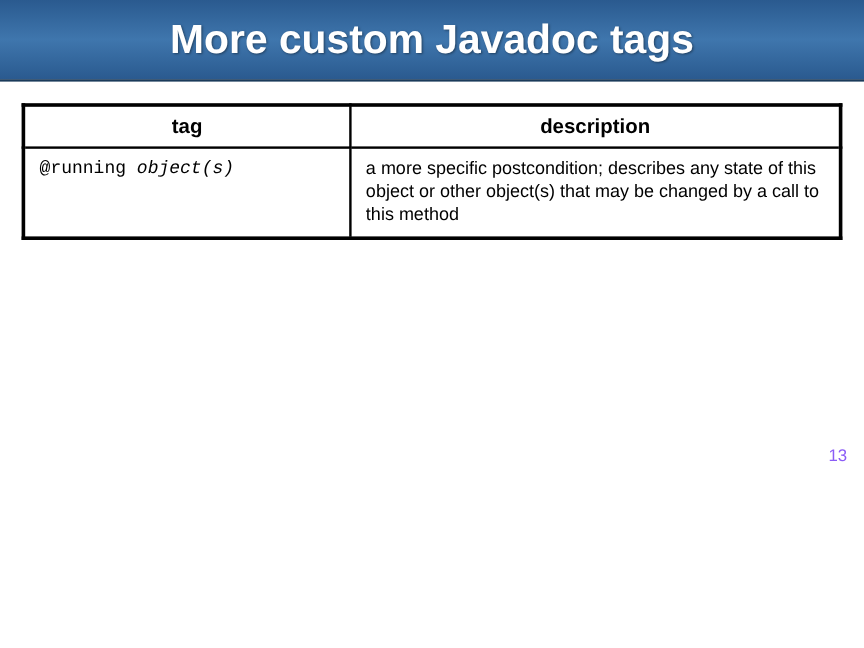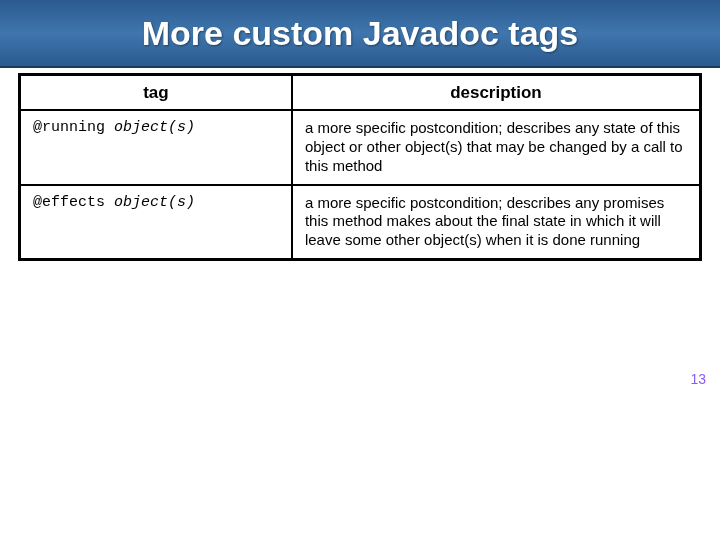--- a/index.html
+++ b/index.html
@@ -13,21 +13,21 @@
     justify-content: center;
     border-bottom: 2px solid #1a3a5a;
   }
   .title-text {
     color: #ffffff;
     font-size: 34px;
     font-weight: bold;
     text-shadow: 1px 1px 2px rgba(0,0,0,0.4);
   }
   .content {
-    padding: 5px 18px 0 18px;
+    padding: 18px 18px 0 18px;
   }
   table.tagtable {
     width: 100%;
     border-collapse: collapse;
     border: 3px solid #000;
   }
   table.tagtable th, table.tagtable td {
     border: 2px solid #000;
     padding: 8px 12px;
     text-align: left;
@@ -76,24 +76,17 @@
         </tr>
       </thead>
       <tbody>
         <tr>
           <td class="tag-cell">
             <span>@running</span>
             <span class="param"> </span><span class="param">object(s)</span>
           </td>
           <td>a more specific postcondition; describes any state of this object or other object(s) that may be changed by a call to this method</td>
         </tr>
-        <tr>
-          <td class="tag-cell">
-            <span>@effects</span>
-            <span class="param"> </span><span class="param">object(s)</span>
-          </td>
-          <td>a more specific postcondition; describes any promises this method makes about the final state in which it will leave some other object(s) when it is done running</td>
-        </tr>
       </tbody>
     </table>
   </div>
   <div class="page-num">13</div>
 </div>
 
 </body></html>

